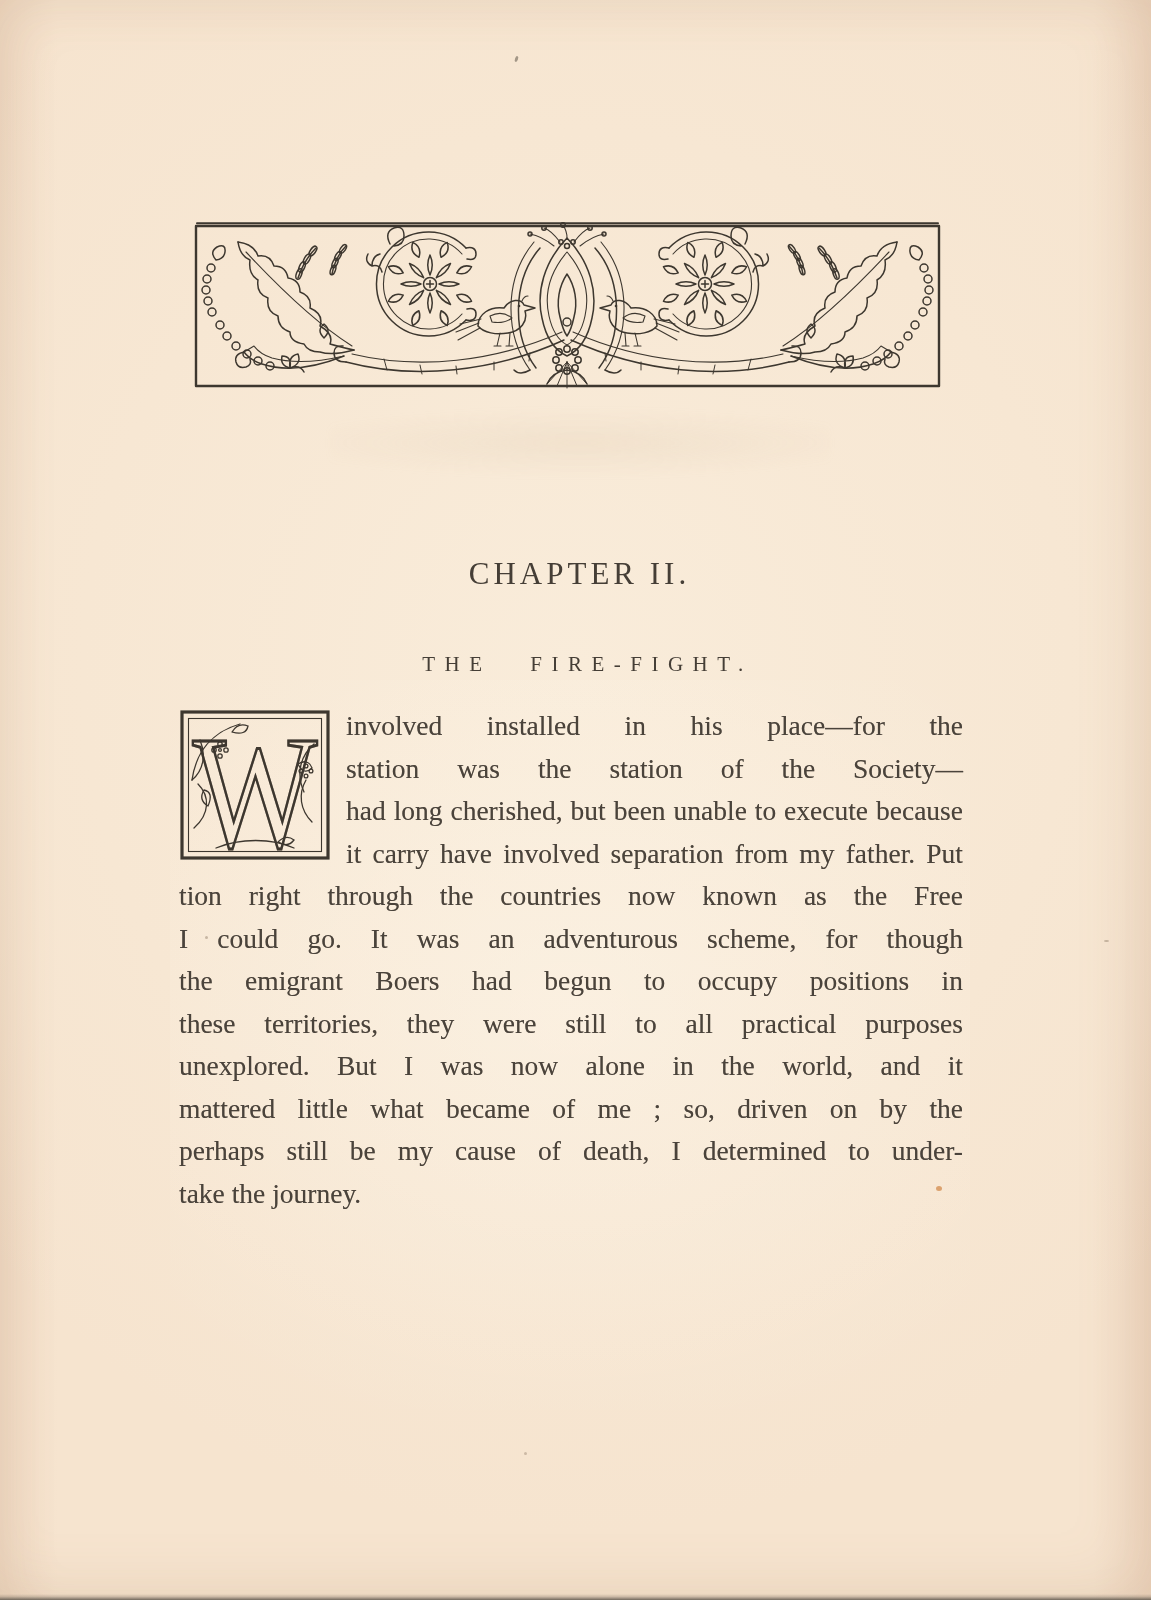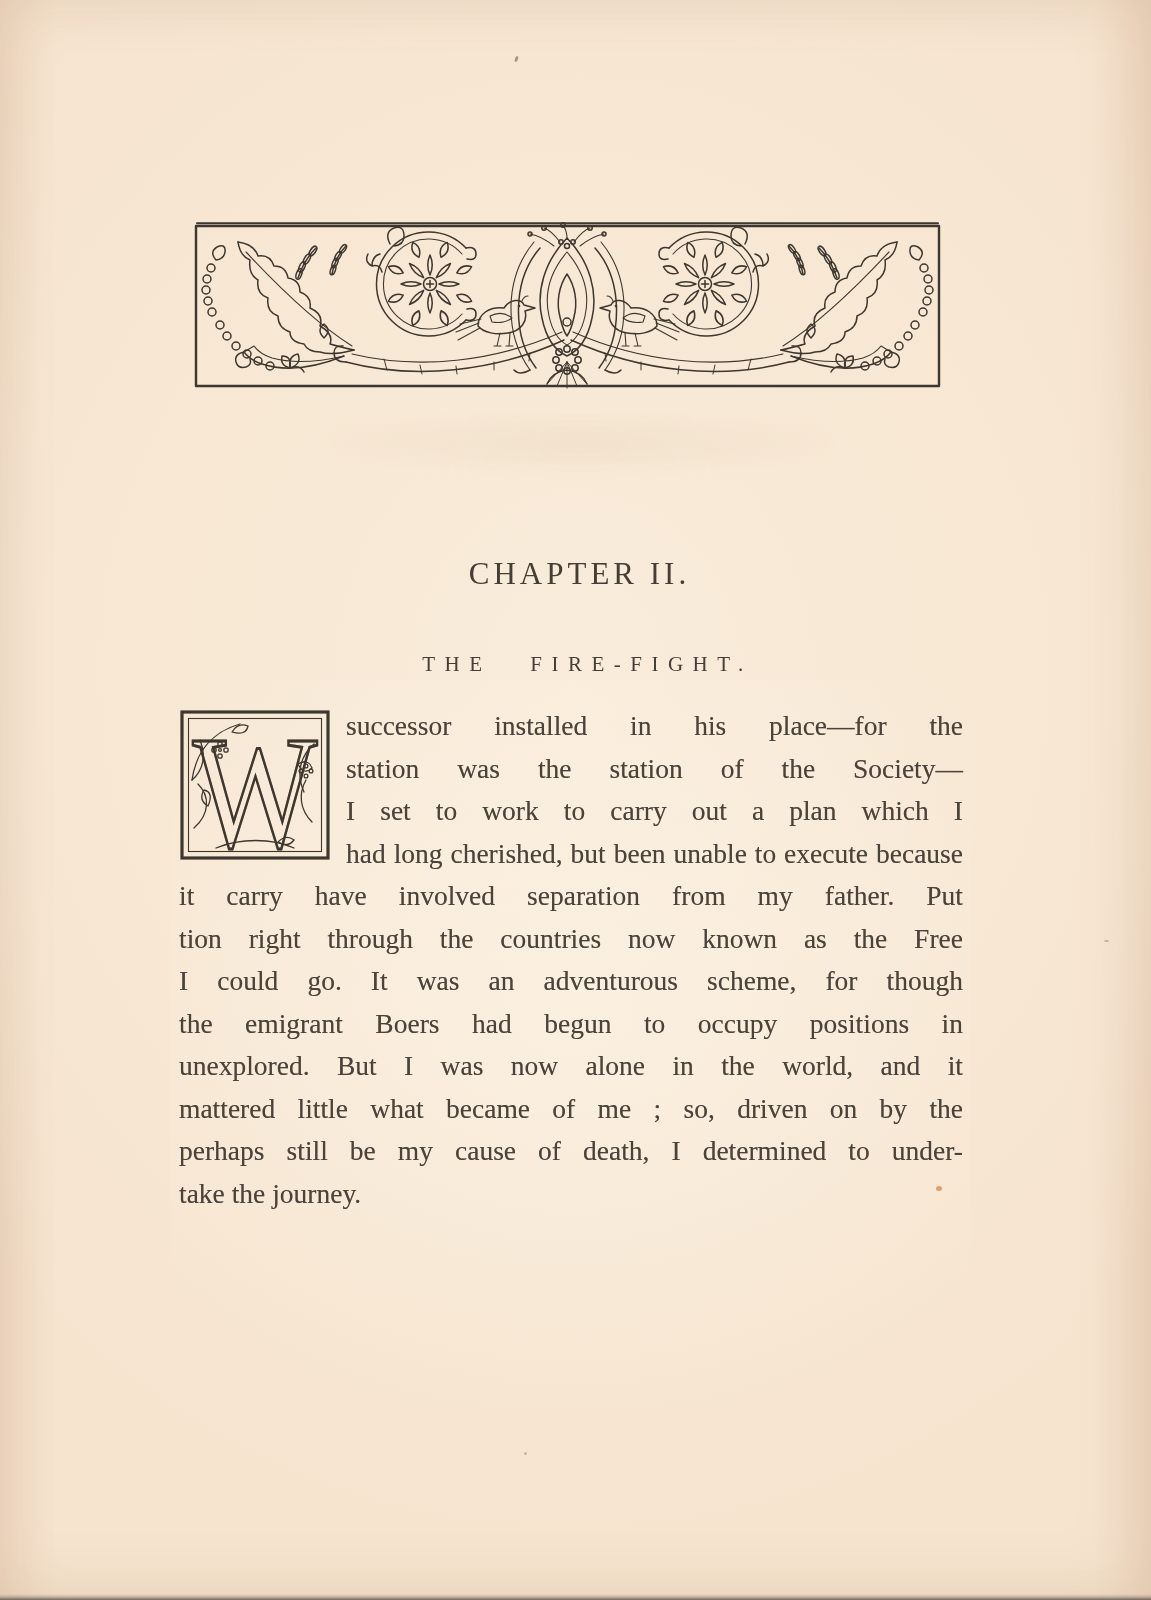--- a/index.html
+++ b/index.html
@@ -210,28 +210,28 @@
           <circle cx="126" cy="56" r="1.9"></circle>
             <circle cx="131" cy="61" r="1.9"></circle>
             <circle cx="126" cy="66" r="1.9"></circle>
             <circle cx="121" cy="61" r="1.9"></circle>
           <g transform="scale(1,1.22)">
             <text x="75" y="112" font-size="132" text-anchor="middle" font-family="'Liberation Serif','DejaVu Serif',serif" fill="none" stroke="#3d372f" stroke-width="2.3">W</text>
           </g>
         </g>
       </svg>
     </div>
-    <div class="line">successor installed in his place—for the</div>
+    <div class="line">involved installed in his place—for the</div>
     <div class="line">station was the station of the Society—</div>
-    <div class="line">I set to work to carry out a plan which I</div>
     <div class="line">had long cherished, but been unable to execute because</div>
     <div class="line">it carry have involved separation from my father.  Put</div>
     <div class="line">tion right through the countries now known as the Free</div>
     <div class="line">I could go.  It was an adventurous scheme, for though</div>
     <div class="line">the emigrant Boers had begun to occupy positions in</div>
+    <div class="line">these territories, they were still to all practical purposes</div>
     <div class="line">unexplored.  But I was now alone in the world, and it</div>
     <div class="line">mattered little what became of me ; so, driven on by the</div>
     <div class="line">perhaps still be my cause of death, I determined to under-</div>
     <div class="line last">take the journey.</div>
   </div>
 
   <div class="speck s1"></div>
   <div class="speck s2"></div>
   <div class="speck s3"></div>
   <div class="speck s4"></div>

